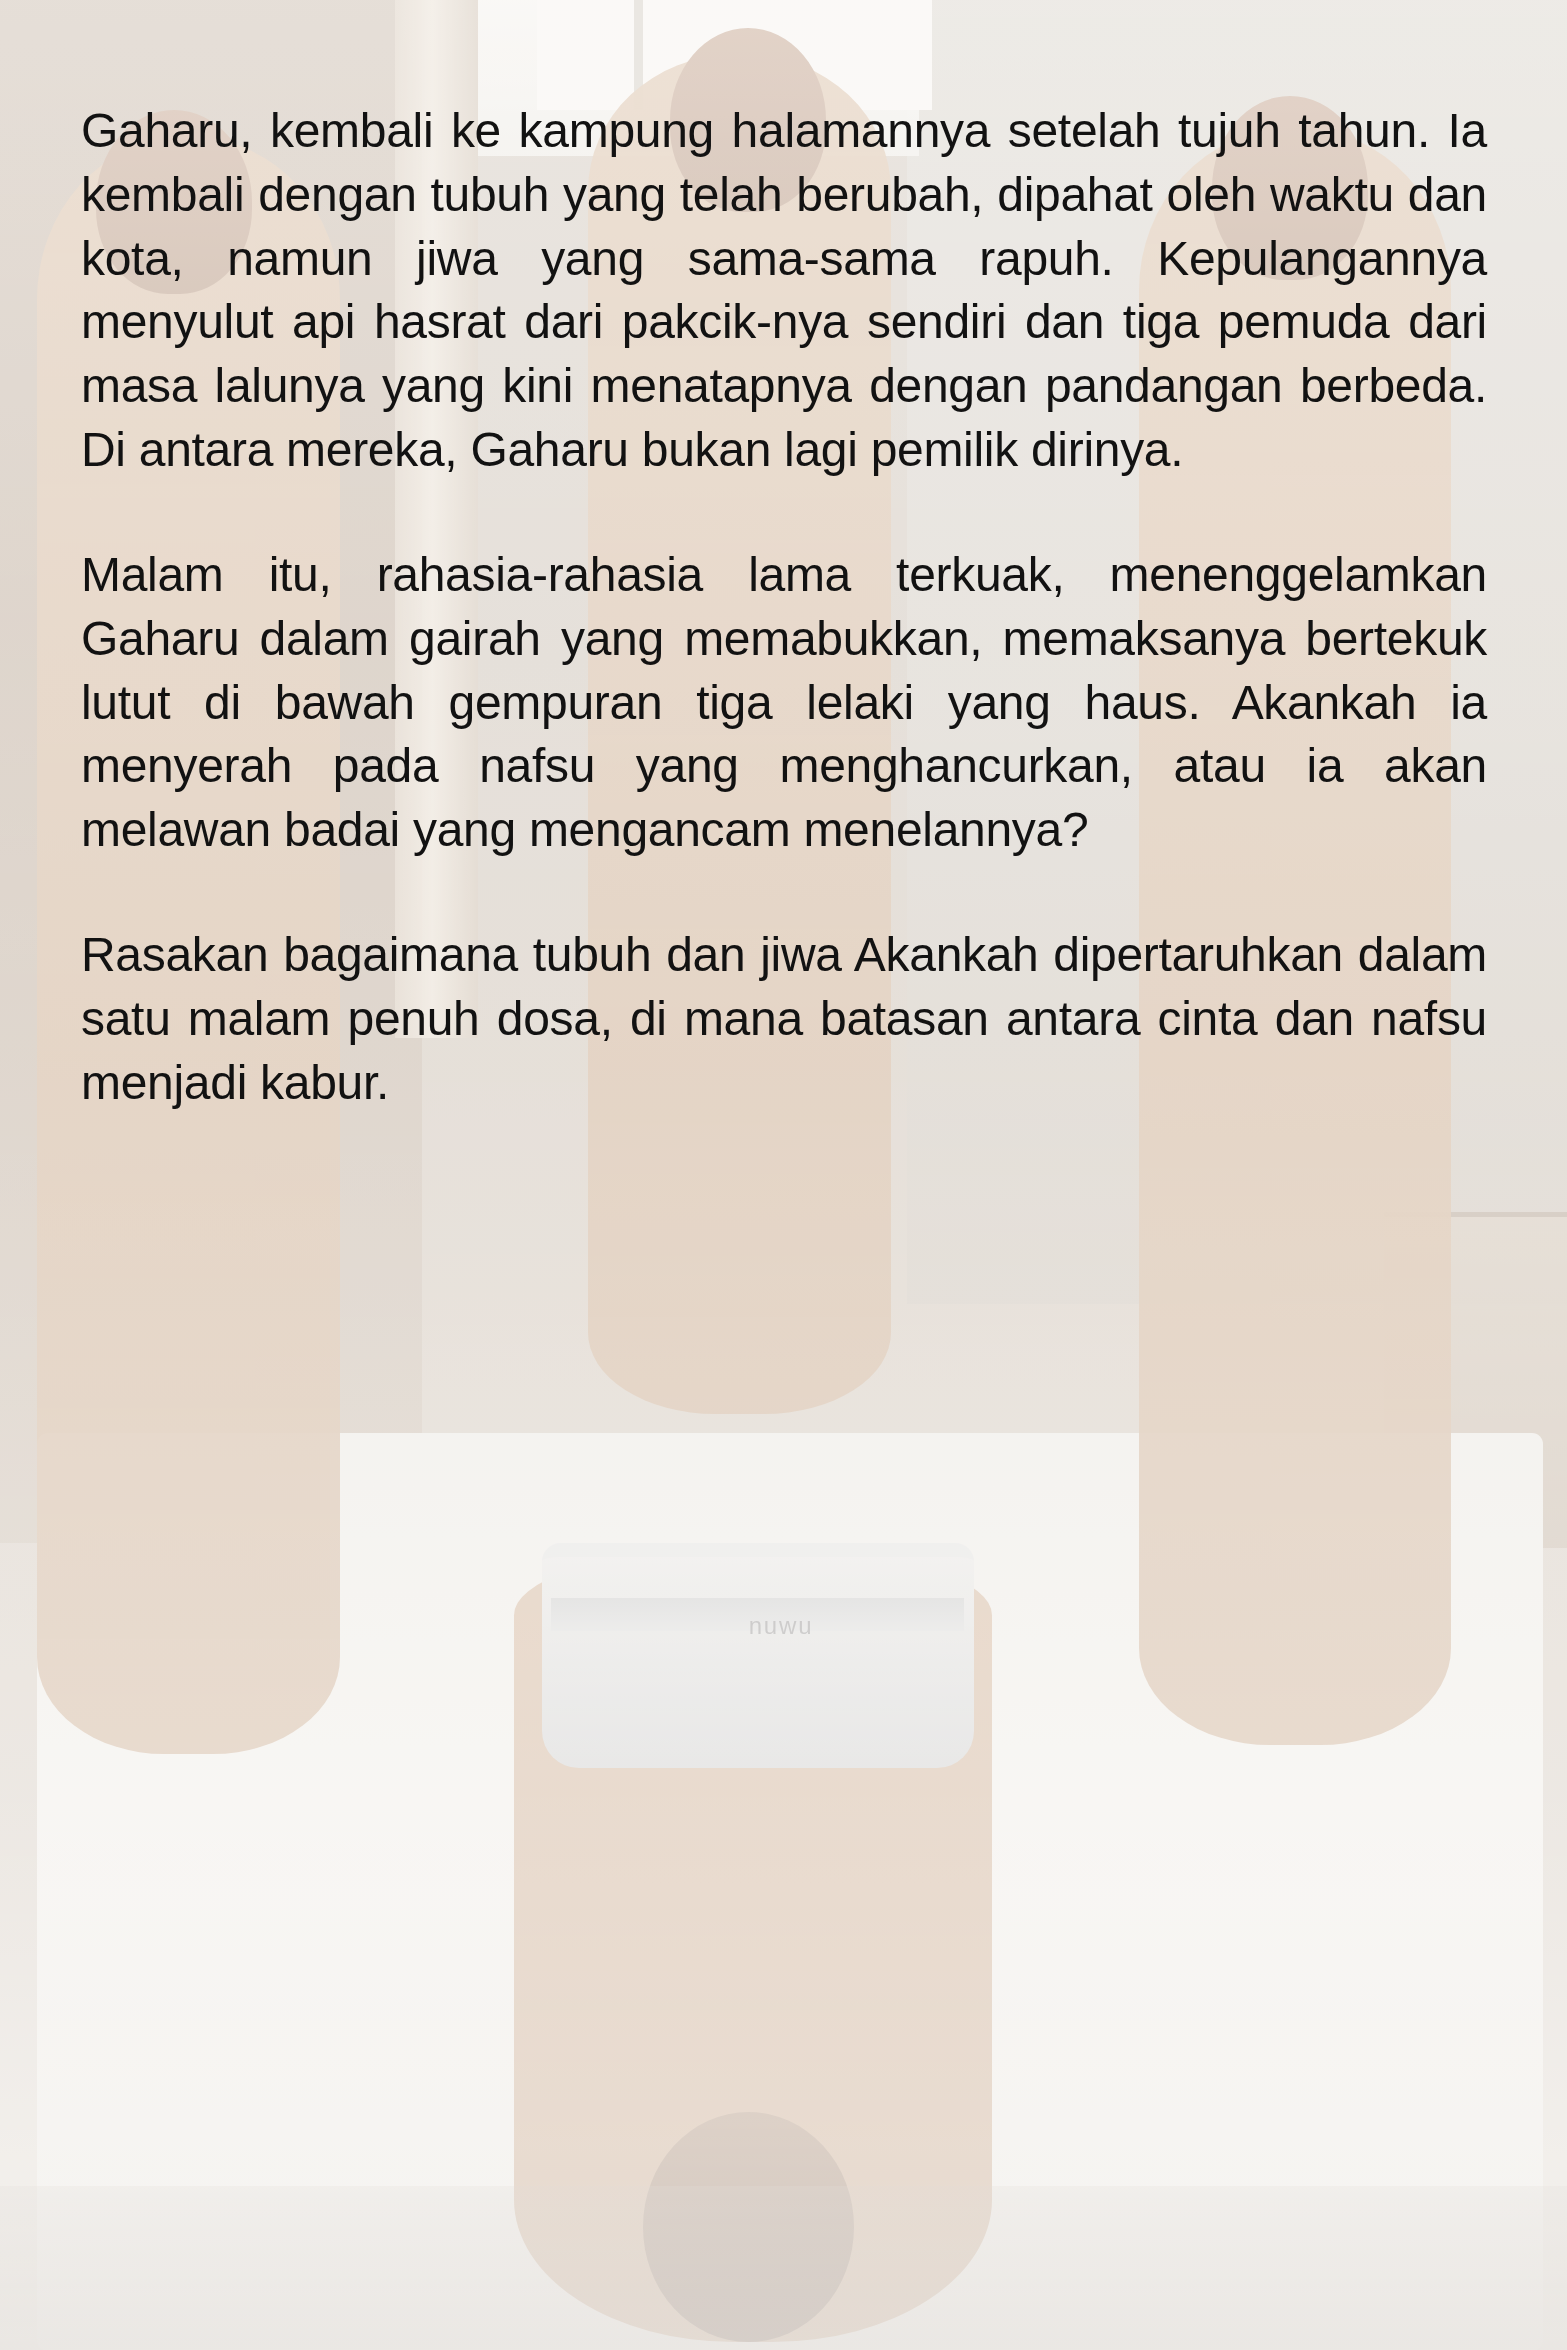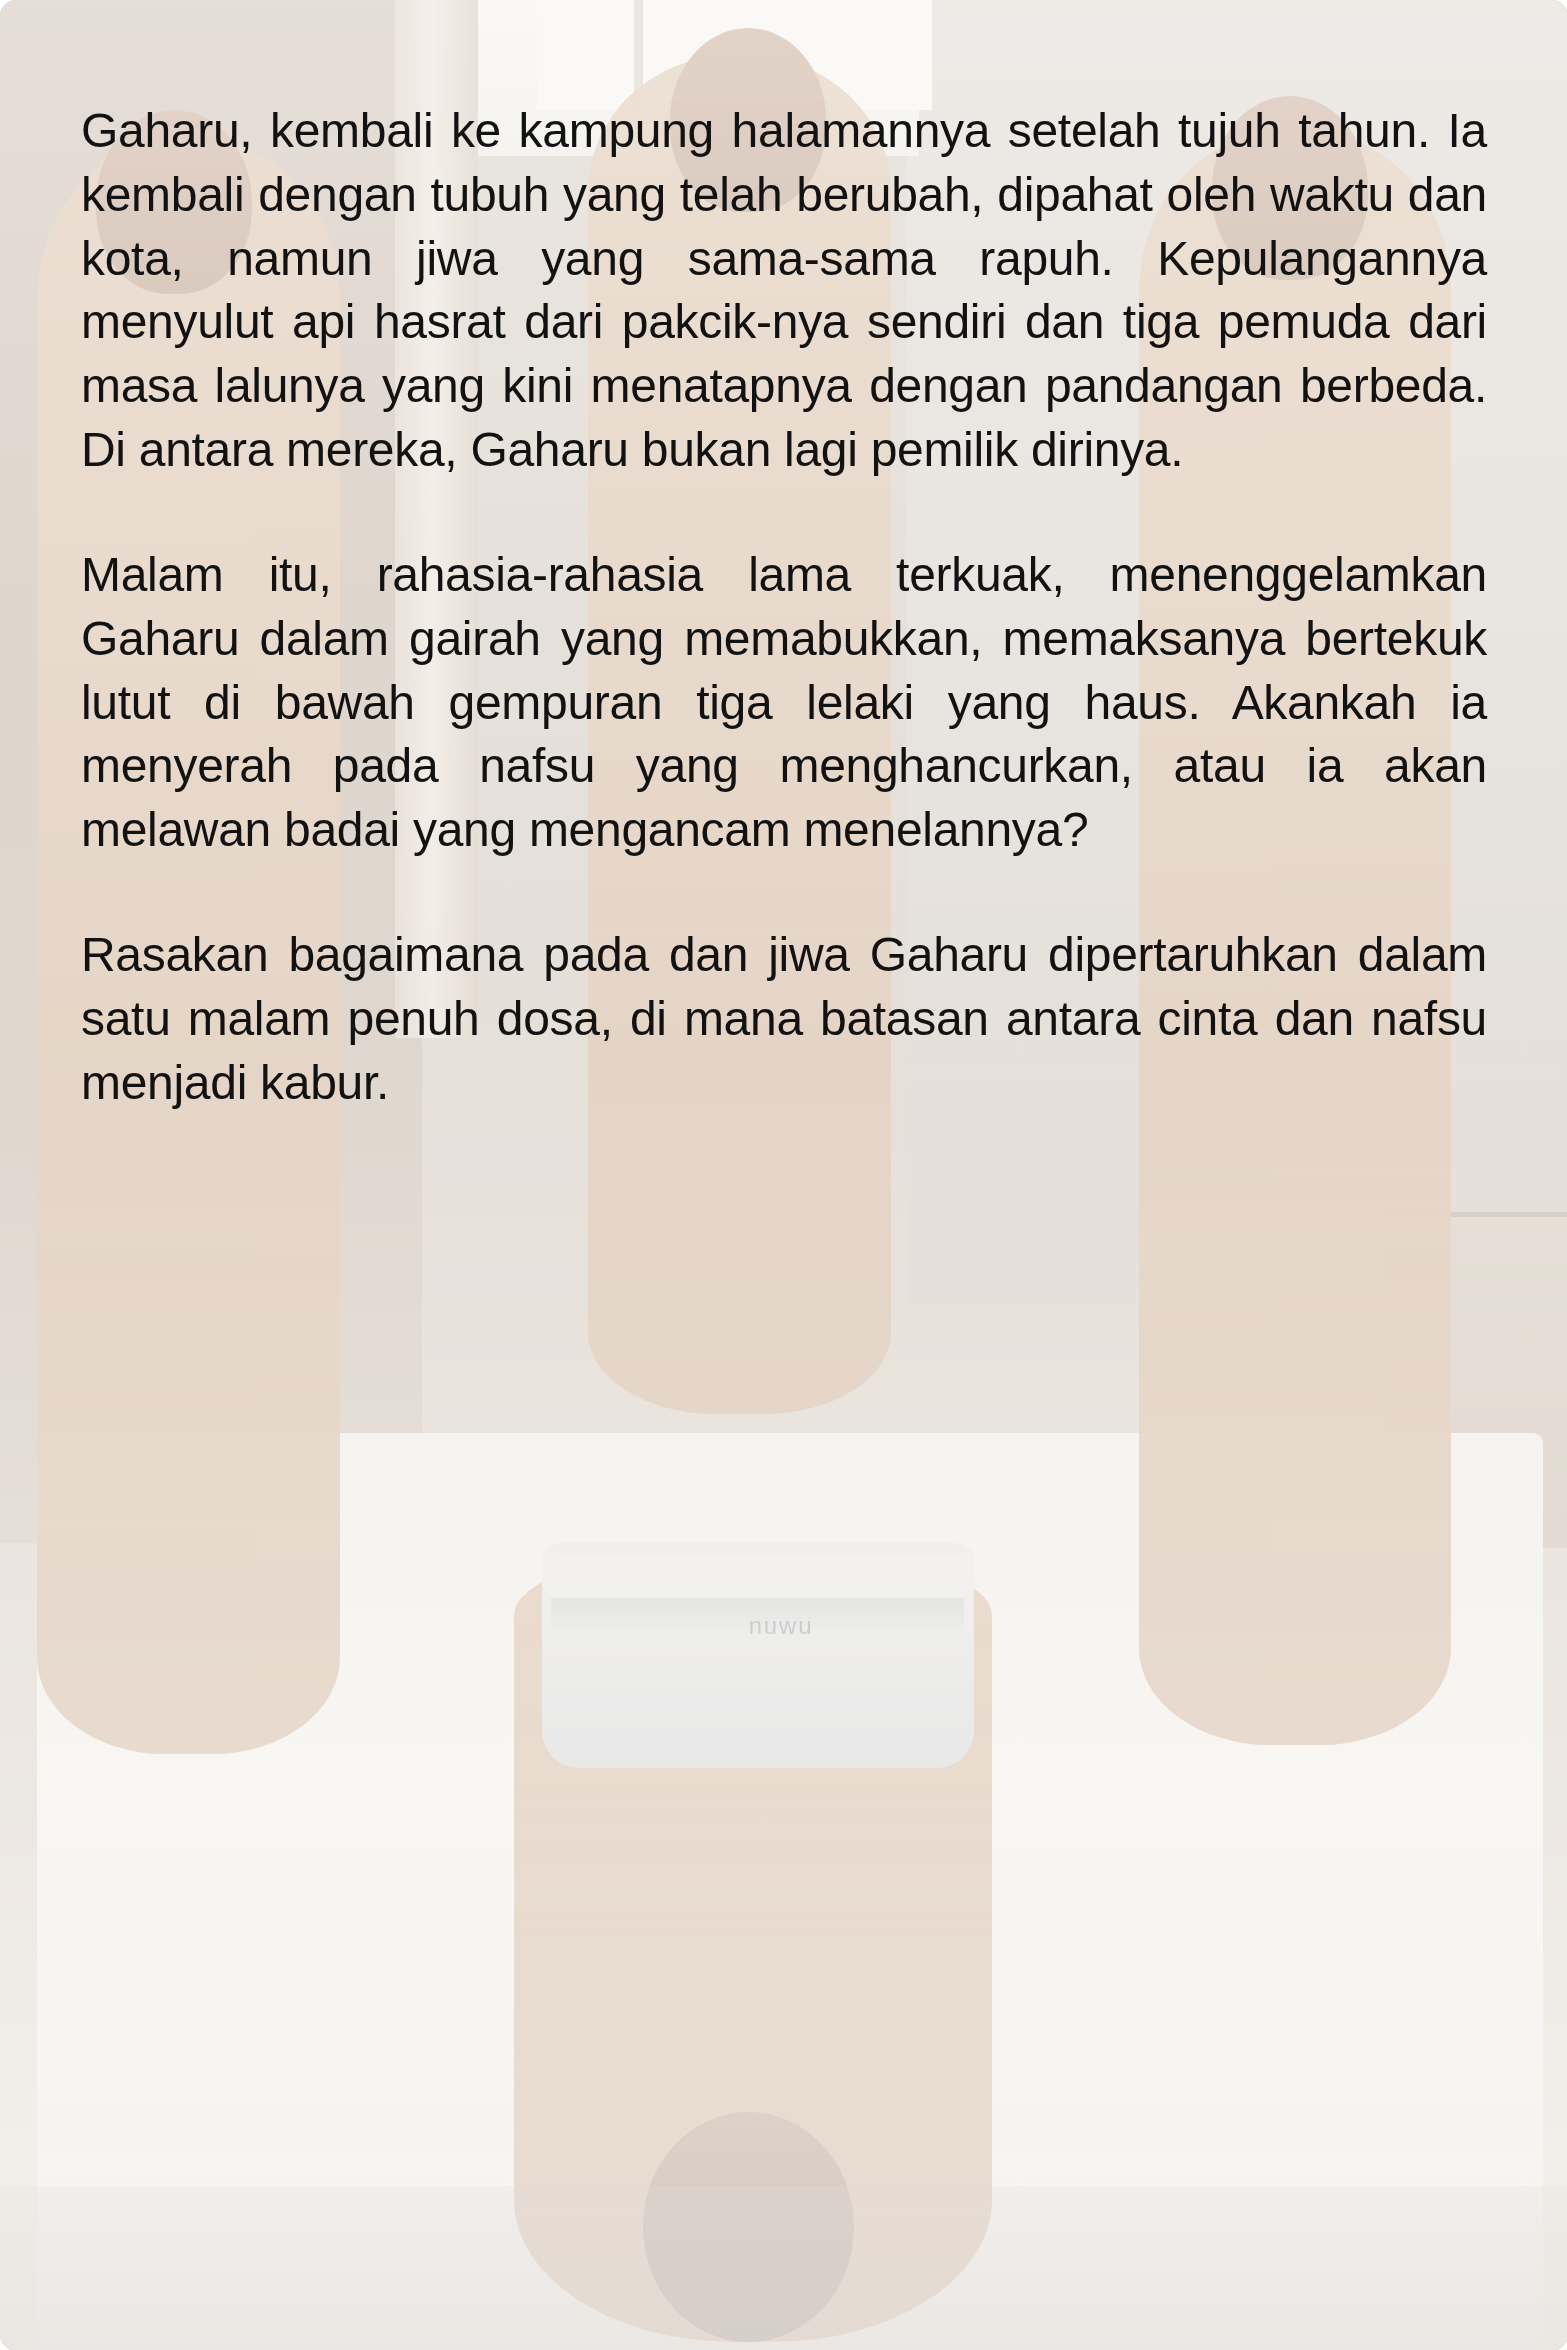--- a/index.html
+++ b/index.html
@@ -9,21 +9,20 @@
   }
   body {
     font-family: "Liberation Sans", sans-serif;
   }
   .page {
     position: relative;
     width: 1568px;
     height: 2351px;
     overflow: hidden;
     background: #bef264;
-    border-radius: 17px;
   }
 
   
   .bg {
     position: absolute;
     inset: 0;
     background:
       radial-gradient(ellipse 60% 40% at 50% 92%, rgba(255,255,255,0.55), rgba(255,255,255,0) 70%),
       linear-gradient(180deg, #cfc6bd 0%, #c9bfb5 28%, #cfc4b9 55%, #d6cdc4 78%, #e6e2dd 100%);
   }
@@ -211,17 +210,17 @@
     <div class="lying-head"></div>
     <div class="bed-shadow"></div>
   </div>
 
   <div class="wash"></div>
   <div class="wash-2"></div>
 
   <div class="content">
     <p class="para">Gaharu, kembali ke kampung halamannya setelah tujuh tahun. Ia kembali dengan tubuh yang telah berubah, dipahat oleh waktu dan kota, namun jiwa yang sama-sama rapuh. Kepulangannya menyulut api hasrat dari pakcik-nya sendiri dan tiga pemuda dari masa lalunya yang kini menatapnya dengan pandangan berbeda. Di antara mereka, Gaharu bukan lagi pemilik dirinya.</p>
     <p class="para">Malam itu, rahasia-rahasia lama terkuak, menenggelamkan Gaharu dalam gairah yang memabukkan, memaksanya bertekuk lutut di bawah gempuran tiga lelaki yang haus. Akankah ia menyerah pada nafsu yang menghancurkan, atau ia akan melawan badai yang mengancam menelannya?</p>
-    <p class="para">Rasakan bagaimana pada dan jiwa Gaharu dipertaruhkan dalam satu malam penuh dosa, di mana batasan antara cinta dan nafsu menjadi kabur.</p>
+    <p class="para">Rasakan bagaimana tubuh dan jiwa Akankah dipertaruhkan dalam satu malam penuh dosa, di mana batasan antara cinta dan nafsu menjadi kabur.</p>
   </div>
 
 </div>
 
 
 </body></html>

